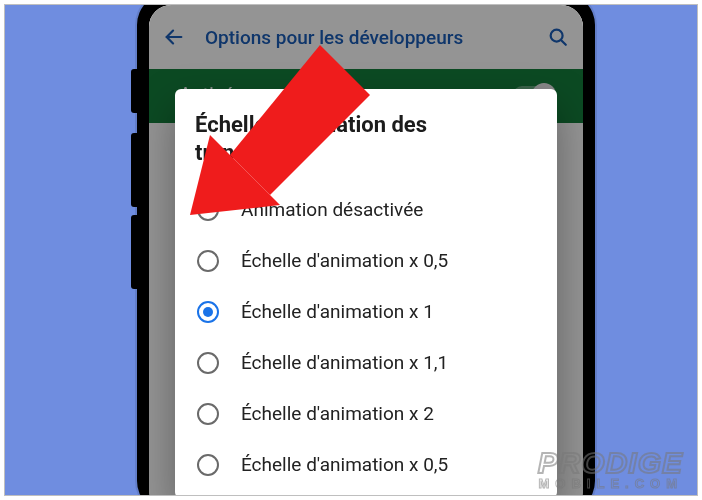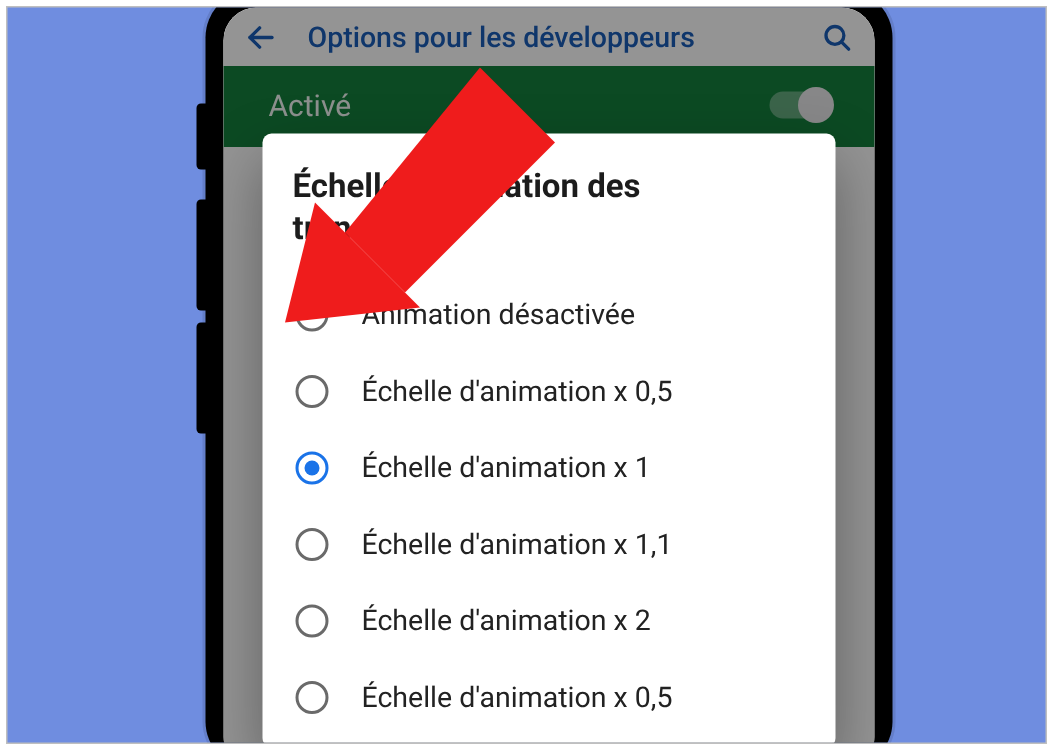--- a/index.html
+++ b/index.html
@@ -33,21 +33,21 @@
   .side-btn.b2 { left: -6px; top: 140px; height: 74px; }
   .side-btn.b3 { left: -6px; top: 222px; height: 74px; }
   .screen {
     position: absolute;
     left: 12px; right: 12px; top: 12px; bottom: 0;
     background: #fff;
     border-radius: 22px;
     overflow: hidden;
   }
   .appbar {
-    height: 39px;
+    height: 64px;
     background: #fff;
     display: flex;
     align-items: center;
     padding: 0 14px;
     gap: 20px;
     color: #1a5db8;
   }
   .appbar .title {
     flex: 1;
     font-size: 19px;
@@ -199,14 +199,18 @@
     </div>
   </div>
 
   <svg class="arrow" width="200" height="200" viewBox="0 0 200 200">
     <g fill="#ef1c1c">
       <polygon points="150,0 200,50 100,150 60,110"></polygon>
       <polygon points="20,170 40,90 110,160"></polygon>
     </g>
   </svg>
 
+  <div class="watermark">
+    <span>PRODIGE</span>
+    <span class="sub">MOBILE.COM</span>
+  </div>
 
 </div>
 
 </body></html>

